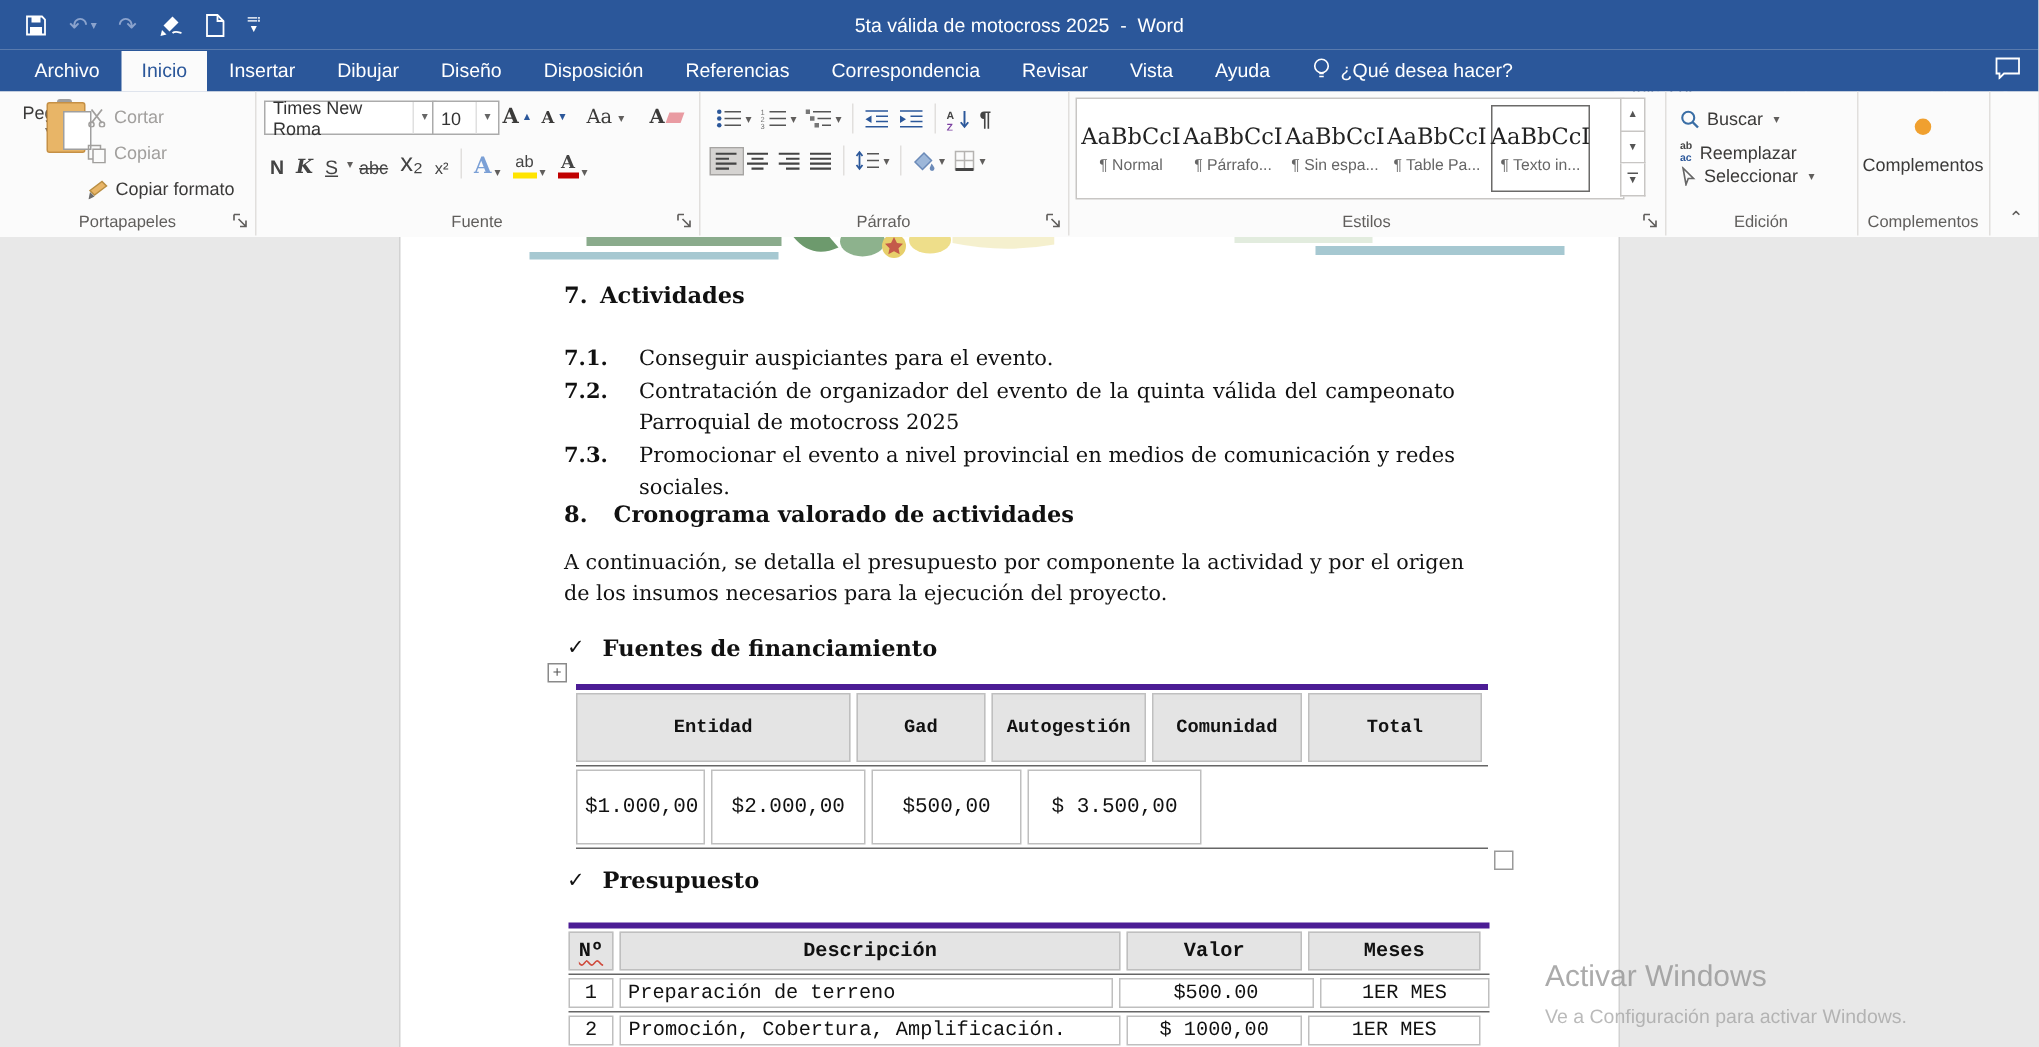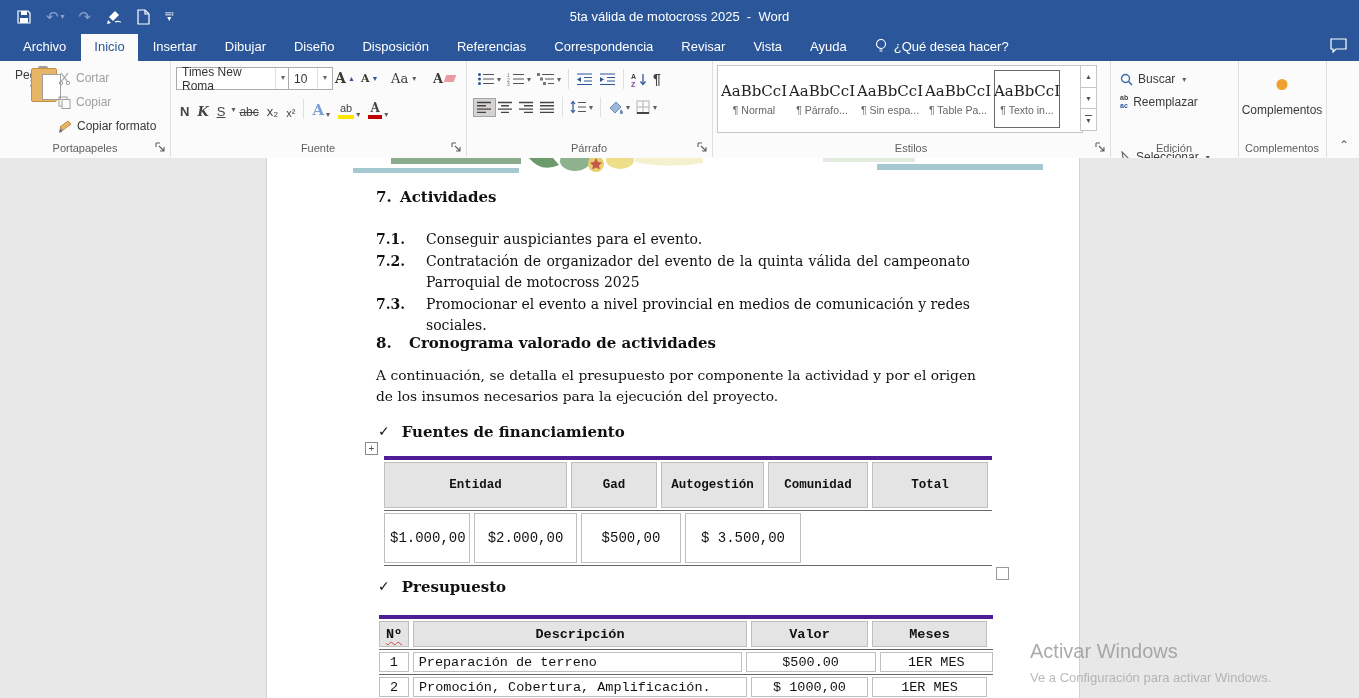--- a/index.html
+++ b/index.html
@@ -288,21 +288,21 @@
       <div class="smallbtn" style="position:absolute;left:260px;top:6px;">
         <span class="iconletter" style="font-size:13px;font-weight:bold;">A</span>
         <span style="width:10px;height:7px;background:#e99ba2;transform:skewX(-20deg);display:inline-block;"></span>
       </div>
       <div class="fontrow2">
         <span class="fmtbtn" style="font-weight:900;">N</span>
         <span class="fmtbtn iconletter" style="font-style:italic;font-weight:bold;">K</span>
         <span class="fmtbtn under">S</span>
         <span class="chev">▾</span>
         <span class="fmtbtn strike">abc</span>
-        <span class="fmtbtn" style="font-size:13px;">x₂</span>
+        <span class="fmtbtn" style="font-size:17px;">x₂</span>
         <span class="fmtbtn" style="font-size:11px;">x²</span>
         <span class="vdiv"></span>
         <span class="fmtbtn">
             <span class="iconletter" style="font-size:15px;font-weight:bold;color:#7ba0d6;">A</span>
             <span class="chev">▾</span>
           </span>
         <span class="fmtbtn">
           <span class="stack">
               <span style="font-size:11px;">ab</span>
               <span class="colorbar" style="width:16px;background:#ffe400;"></span>
@@ -476,21 +476,21 @@
         <span>Buscar</span>
           <span class="chev">▾</span>
       </div>
       <div class="editrow" style="top:31px;">
         <span class="replace-ic">
           <span>ab</span>
           <span class="b">ac</span>
         </span>
         <span>Reemplazar</span>
       </div>
-      <div class="editrow" style="top:46px;margin-top:40px;">
+      <div class="editrow" style="top:46px;">
         <svg width="11" height="13" viewBox="0 0 11 13">
             <path d="M2 1l7 7H5.5L4 12z" fill="none" stroke="#666" stroke-width="1.1"></path>
           </svg>
         <span>Seleccionar</span>
           <span class="chev">▾</span>
       </div>
       <div class="grouplabel">Edición</div>
     </div>
 
     <div class="rgroup g-add" style="border-right:1px solid #e1dfdd;">

